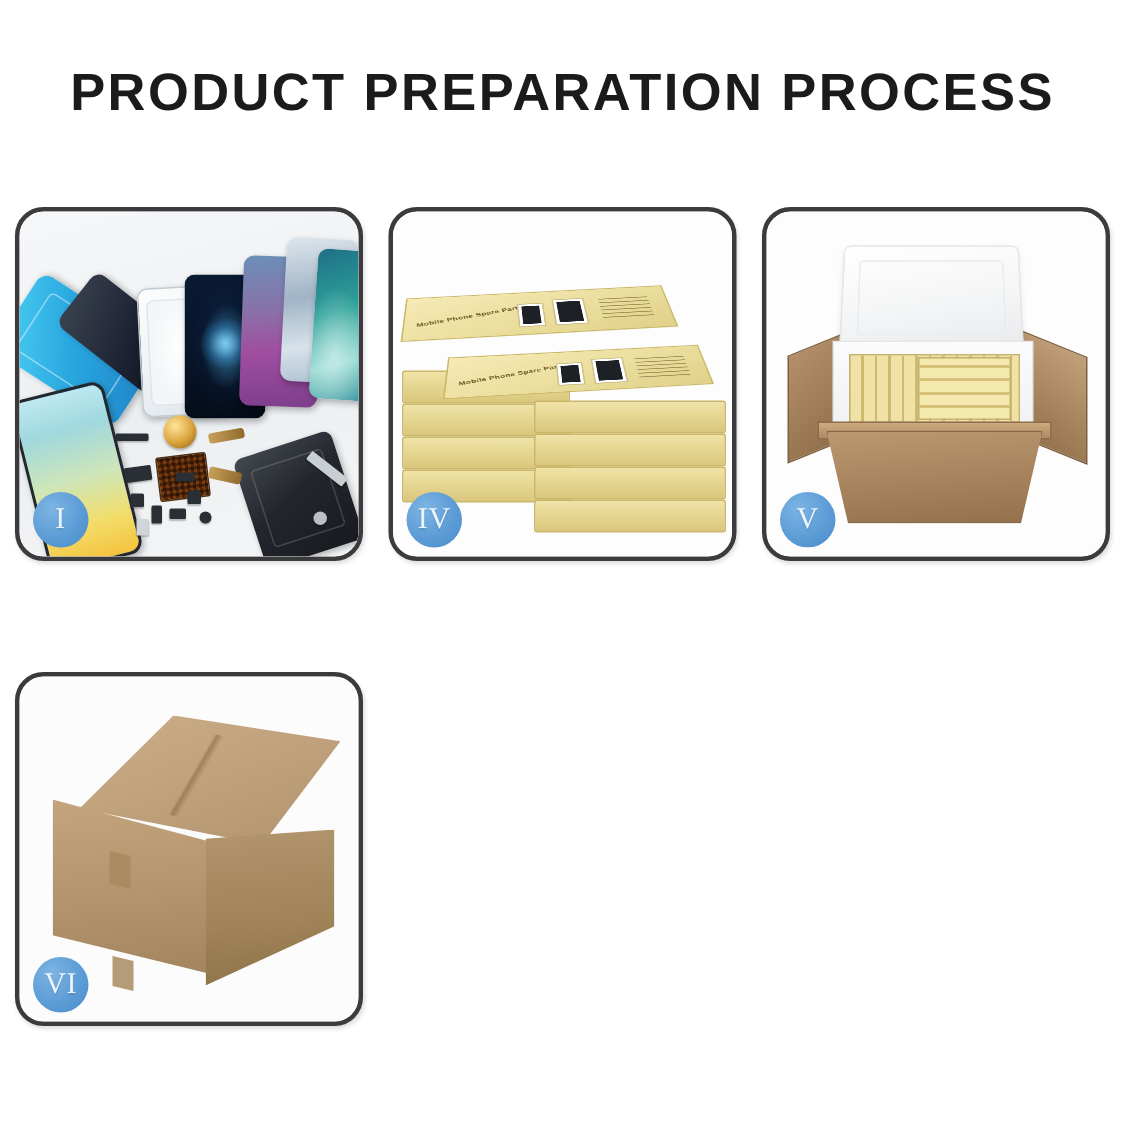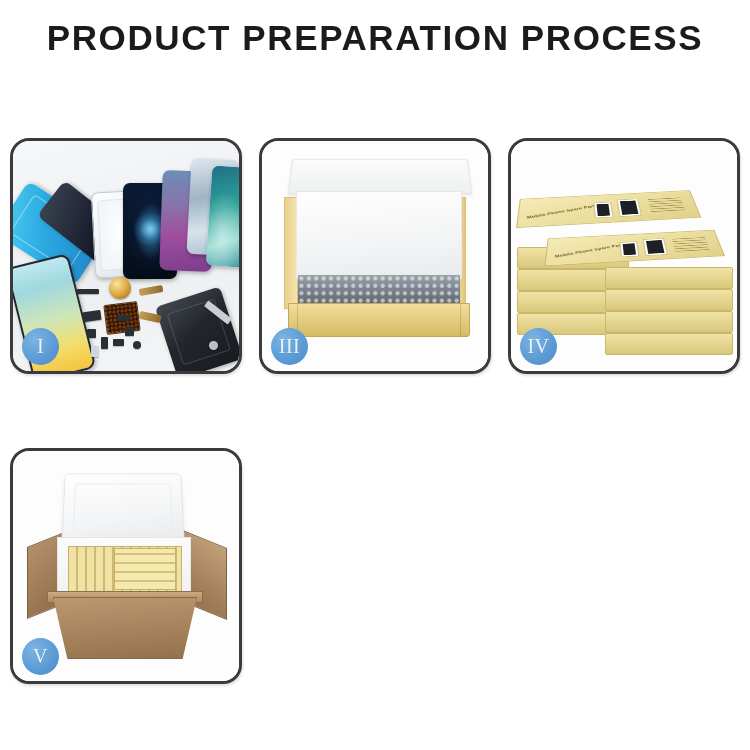--- a/index.html
+++ b/index.html
@@ -17,21 +17,21 @@
   }
 
   
   .header { position: absolute; left: 0; top: 0; width: 750px; }
   .title {
     text-align: center;
     font-size: 35px;
     font-weight: 700;
     letter-spacing: 1.6px;
     color: #1b1b1b;
-    margin-top: 20px;
+    margin-top: 44px;
     line-height: 1;
     white-space: nowrap;
   }
   .subtitle {
     text-align: center;
     font-size: 14.5px;
     font-weight: 400;
     color: #1f1f1f;
     margin-top: 14px;
     letter-spacing: 0.15px;
@@ -381,31 +381,20 @@
         <div class="sp" style="left:78px;top:205px;width:8px;height:11px;background:#cfd5da;"></div>
         <div class="flex-strip" style="left:126px;top:146px;width:24px;height:7px;transform:rotate(-10deg);"></div>
         <div class="flex-strip" style="left:126px;top:172px;width=20px;height:8px;width:22px;transform:rotate(12deg);"></div>
         <div class="sp" style="left:190px;top:168px;width:30px;height:7px;background:#c9ced3;transform:rotate(38deg);"></div>
         <div class="sp" style="left:196px;top:200px;width:9px;height:9px;border-radius:50%;background:#b9c0c6;"></div>
       </div>
       <div class="badge">I</div>
     </div>
 
 
-    <div class="card">
-      <div class="photo p3">
-        <div class="b3-lid"></div>
-        <div class="b3-sideL"></div>
-        <div class="b3-sideR"></div>
-        <div class="b3-foam"></div>
-        <div class="b3-bubblerow"></div>
-        <div class="b3-front"></div>
-      </div>
-      <div class="badge">III</div>
-    </div>
 
     <div class="card">
       <div class="photo p4">
         <div class="stack">
 
           <div class="kbox" style="left:0px;top:150px;width:112px;height:22px;"></div>
           <div class="kbox" style="left:0px;top:128px;width:112px;height:22px;"></div>
           <div class="kbox" style="left:0px;top:106px;width:112px;height:22px;"></div>
           <div class="kbox" style="left:0px;top:84px;width:112px;height:22px;"></div>
 
@@ -448,15 +437,28 @@
         <div class="v-foambox">
           <div class="v-inner"></div>
           <div class="v-inner2"></div>
         </div>
         <div class="v-cartontop"></div>
         <div class="v-cartonfront"></div>
       </div>
       <div class="badge">V</div>
     </div>
 
+    <div class="card">
+      <div class="photo p6">
+        <div class="c6">
+          <div class="c6-top"></div>
+          <div class="c6-seam"></div>
+          <div class="c6-left"></div>
+          <div class="c6-right"></div>
+          <div class="c6-tapeL"></div>
+          <div class="c6-tapeL2"></div>
+        </div>
+      </div>
+      <div class="badge">VI</div>
+    </div>
 
   </div>
 </div>
 
 </body></html>

